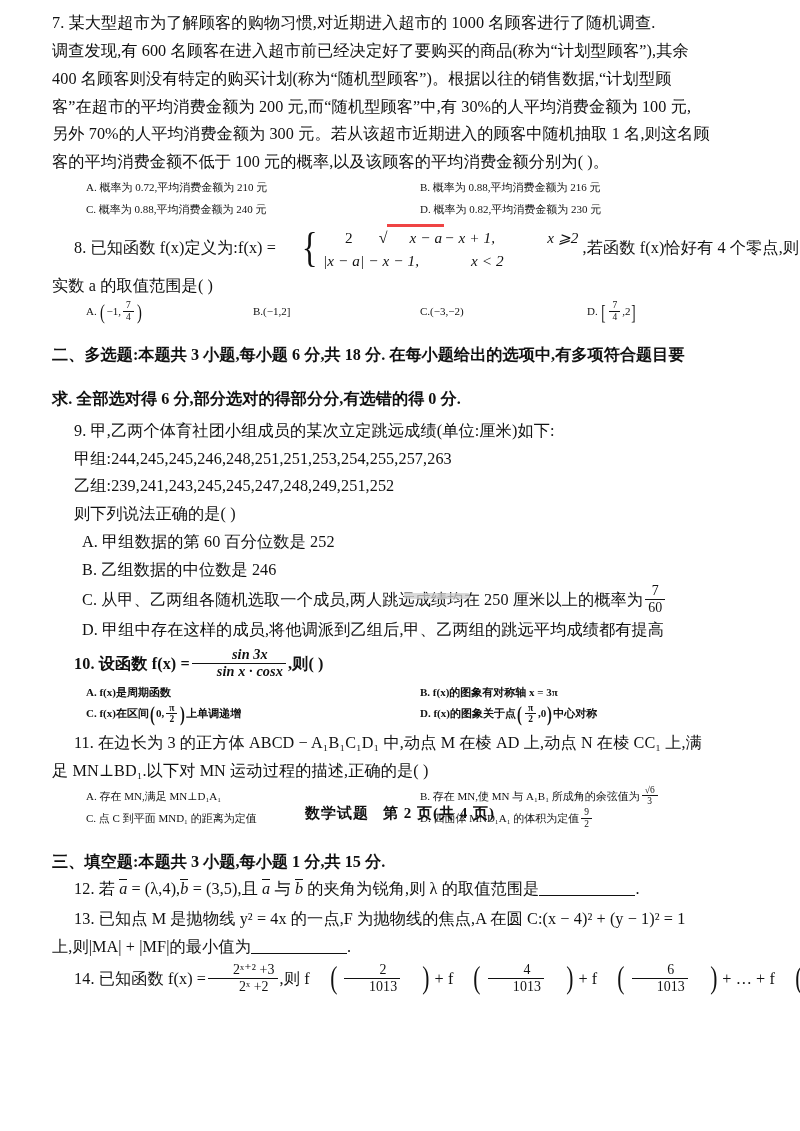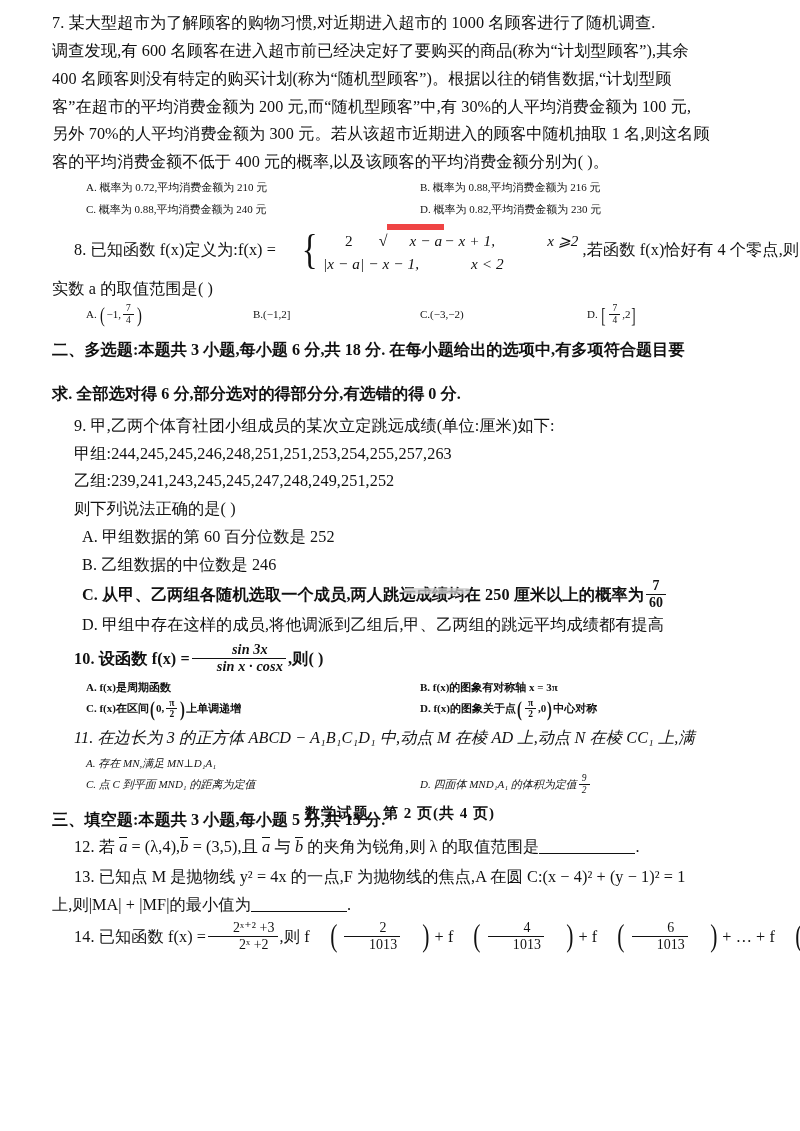--- a/index.html
+++ b/index.html
@@ -30,21 +30,21 @@
     line-height: 1.72;
     letter-spacing: 0.1px;
   }
   .indent {
     text-indent: 22px;
   }
   .sec-head {
     font-size: 16.2px;
     line-height: 1.70;
     font-weight: bold;
-    margin-top: 10px;
+    margin-top: 18px;
   }
   .opts-row {
     display: flex;
     font-size: 11px;
     line-height: 1.95;
     padding-left: 34px;
   }
   .opts-row > div {
     white-space: nowrap;
   }
@@ -64,21 +64,21 @@
   }
   .frac .num { display: block; padding: 0 3px; border-bottom: 1px solid #111; }
   .frac .den { display: block; padding: 0 3px; }
   
   .sqrt {
     display: inline-block;
     white-space: nowrap;
   }
   .sqrt .rad { font-size: 1.05em; }
   .sqrt .body {
-    border-top: 6px solid #ef4444;
+    border-top: 3px solid #ef4444;
     padding: 0 2px 0 1px;
     display: inline-block;
     margin-left: -1px;
   }
   
   .piece {
     display: inline-flex;
     align-items: center;
     vertical-align: middle;
     position: relative;
@@ -129,42 +129,41 @@
     right: 0;
     bottom: 26px;
     text-align: center;
     font-size: 15px;
     font-weight: bold;
     letter-spacing: 1px;
   }
   .footer .gap { display: inline-block; width: 14px; }
   .strike-note {
     position: relative;
-    font-weight: bold;
   }
   .smudge {
     position: absolute;
     background: #cfcfcf;
     opacity: 0.75;
     height: 6px;
     border-radius: 3px;
   }
 </style>
 </head>
 <body>
 
 <div class="page">
 
   <div class="q">
     <div class="line">7. 某大型超市为了解顾客的购物习惯,对近期进入超市的 1000 名顾客进行了随机调查.</div>
     <div class="line">调查发现,有 600 名顾客在进入超市前已经决定好了要购买的商品(称为“计划型顾客”),其余</div>
     <div class="line">400 名顾客则没有特定的购买计划(称为“随机型顾客”)。根据以往的销售数据,“计划型顾</div>
     <div class="line">客”在超市的平均消费金额为 200 元,而“随机型顾客”中,有 30%的人平均消费金额为 100 元,</div>
     <div class="line">另外 70%的人平均消费金额为 300 元。若从该超市近期进入的顾客中随机抽取 1 名,则这名顾</div>
-    <div class="line">客的平均消费金额不低于 400 元的概率,以及该顾客的平均消费金额分别为(          )。</div>
+    <div class="line">客的平均消费金额不低于 100 元的概率,以及该顾客的平均消费金额分别为(          )。</div>
     <div class="opts-row">
       <div class="w-half">A. 概率为 0.72,平均消费金额为 210 元</div>
       <div class="w-half">B. 概率为 0.88,平均消费金额为 216 元</div>
     </div>
     <div class="opts-row">
       <div class="w-half">C. 概率为 0.88,平均消费金额为 240 元</div>
       <div class="w-half">D. 概率为 0.82,平均消费金额为 230 元</div>
     </div>
   </div>
 
@@ -230,34 +229,38 @@
     <div class="opts-row">
       <div class="w-half">
         <span>C. f(x)在区间</span><span class="bigp">(</span><span>0,</span><span class="frac"><span class="num">π</span><span class="den">2</span></span><span class="bigp">)</span><span>上单调递增</span>
       </div>
       <div class="w-half">
         <span>D. f(x)的图象关于点</span><span class="bigp">(</span><span class="frac"><span class="num">π</span><span class="den">2</span></span><span>,0</span><span class="bigp">)</span><span>中心对称</span>
       </div>
     </div>
   </div>
 
-  <div class="q" style="margin-top:4px;font-style:italic;">
+  <div class="q" style="margin-top:4px;">
     <div class="line indent">11. 在边长为 3 的正方体 ABCD − A₁B₁C₁D₁ 中,动点 M 在棱 AD 上,动点 N 在棱 CC₁ 上,满</div>
+    <div class="line">足 MN⊥BD₁.以下对 MN 运动过程的描述,正确的是(          )</div>
     <div class="opts-row">
       <div class="w-half">A. 存在 MN,满足 MN⊥D₁A₁</div>
+      <div class="w-half">
+        <span>B. 存在 MN,使 MN 与 A₁B₁ 所成角的余弦值为</span><span class="frac"><span class="num">√6</span><span class="den">3</span></span>
+      </div>
     </div>
     <div class="opts-row">
       <div class="w-half">C. 点 C 到平面 MND₁ 的距离为定值</div>
       <div class="w-half">
         <span>D. 四面体 MND₁A₁ 的体积为定值</span><span class="frac"><span class="num">9</span><span class="den">2</span></span>
       </div>
     </div>
   </div>
 
-  <div class="sec-head">三、填空题:本题共 3 小题,每小题 5 分,共 13 分.</div>
+  <div class="sec-head">三、填空题:本题共 3 小题,每小题 1 分,共 15 分.</div>
 
   <div class="q">
     <div class="line indent">
       <span>12. 若 </span><span class="it" style="border-top:1px solid #111;">a</span><span> = (λ,4),</span><span class="it" style="border-top:1px solid #111;">b</span><span> = (3,5),且 </span><span class="it" style="border-top:1px solid #111;">a</span><span> 与 </span><span class="it" style="border-top:1px solid #111;">b</span><span> 的夹角为锐角,则 λ 的取值范围是</span><span class="blank"></span><span>.</span>
     </div>
   </div>
 
   <div class="q">
     <div class="line indent">13. 已知点 M 是抛物线 y² = 4x 的一点,F 为抛物线的焦点,A 在圆 C:(x − 4)² + (y − 1)² = 1</div>
     <div class="line">

